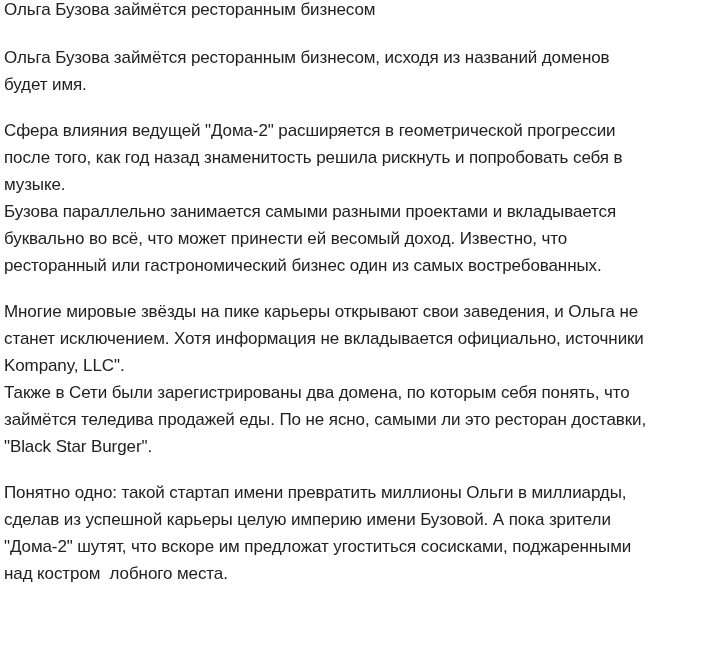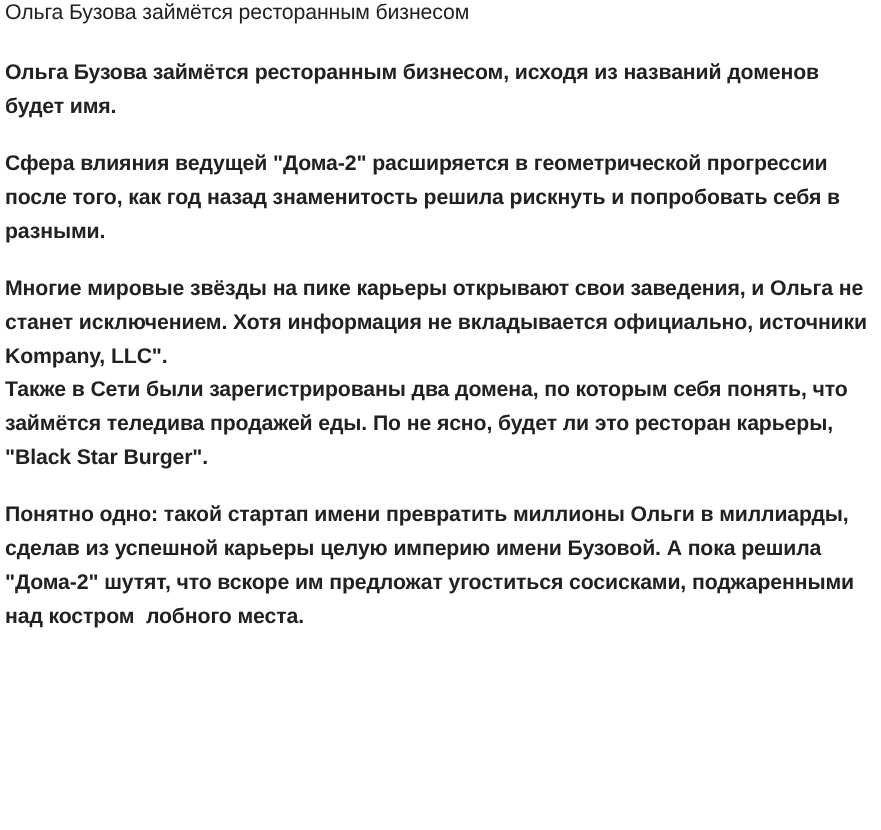--- a/index.html
+++ b/index.html
@@ -23,21 +23,20 @@
       font-weight: 400;
     }
     .title {
       margin: 0 0 21px 0;
       font-size: 17px;
       font-weight: 400;
       line-height: 27px;
     }
     .group {
       margin: 0 0 19px 0;
-      font-weight: bold;
     }
     .paragraph {
       margin: 0;
     }
     .line {
       white-space: pre; 
     }
   </style>
 </head>
 <body>
@@ -50,39 +49,44 @@
     <div class="paragraph">
       <div class="line">Ольга Бузова займётся ресторанным бизнесом, исходя из названий доменов</div>
       <div class="line">будет имя.</div>
     </div>
   </div>
 
   <div class="group">
     <div class="paragraph">
       <div class="line">Сфера влияния ведущей "Дома-2" расширяется в геометрической прогрессии</div>
       <div class="line">после того, как год назад знаменитость решила рискнуть и попробовать себя в</div>
-      <div class="line">разными.</div>
+      <div class="line">музыке.</div>
+    </div>
+    <div class="paragraph">
+      <div class="line">Бузова параллельно занимается самыми разными проектами и вкладывается</div>
+      <div class="line">буквально во всё, что может принести ей весомый доход. Известно, что</div>
+      <div class="line">ресторанный или гастрономический бизнес один из самых востребованных.</div>
     </div>
   </div>
 
   <div class="group">
     <div class="paragraph">
       <div class="line">Многие мировые звёзды на пике карьеры открывают свои заведения, и Ольга не</div>
       <div class="line">станет исключением. Хотя информация не вкладывается официально, источники</div>
       <div class="line">Kompany, LLC".</div>
     </div>
     <div class="paragraph">
       <div class="line">Также в Сети были зарегистрированы два домена, по которым себя понять, что</div>
-      <div class="line">займётся теледива продажей еды. По не ясно, будет ли это ресторан карьеры,</div>
+      <div class="line">займётся теледива продажей еды. По не ясно, самыми ли это ресторан доставки,</div>
       <div class="line">"Black Star Burger".</div>
     </div>
   </div>
 
   <div class="group">
     <div class="paragraph">
       <div class="line">Понятно одно: такой стартап имени превратить миллионы Ольги в миллиарды,</div>
-      <div class="line">сделав из успешной карьеры целую империю имени Бузовой. А пока решила</div>
+      <div class="line">сделав из успешной карьеры целую империю имени Бузовой. А пока зрители</div>
       <div class="line">"Дома-2" шутят, что вскоре им предложат угоститься сосисками, поджаренными</div>
       <div class="line">над костром  лобного места.</div>
     </div>
   </div>
 
 </div>
 
 </body></html>

